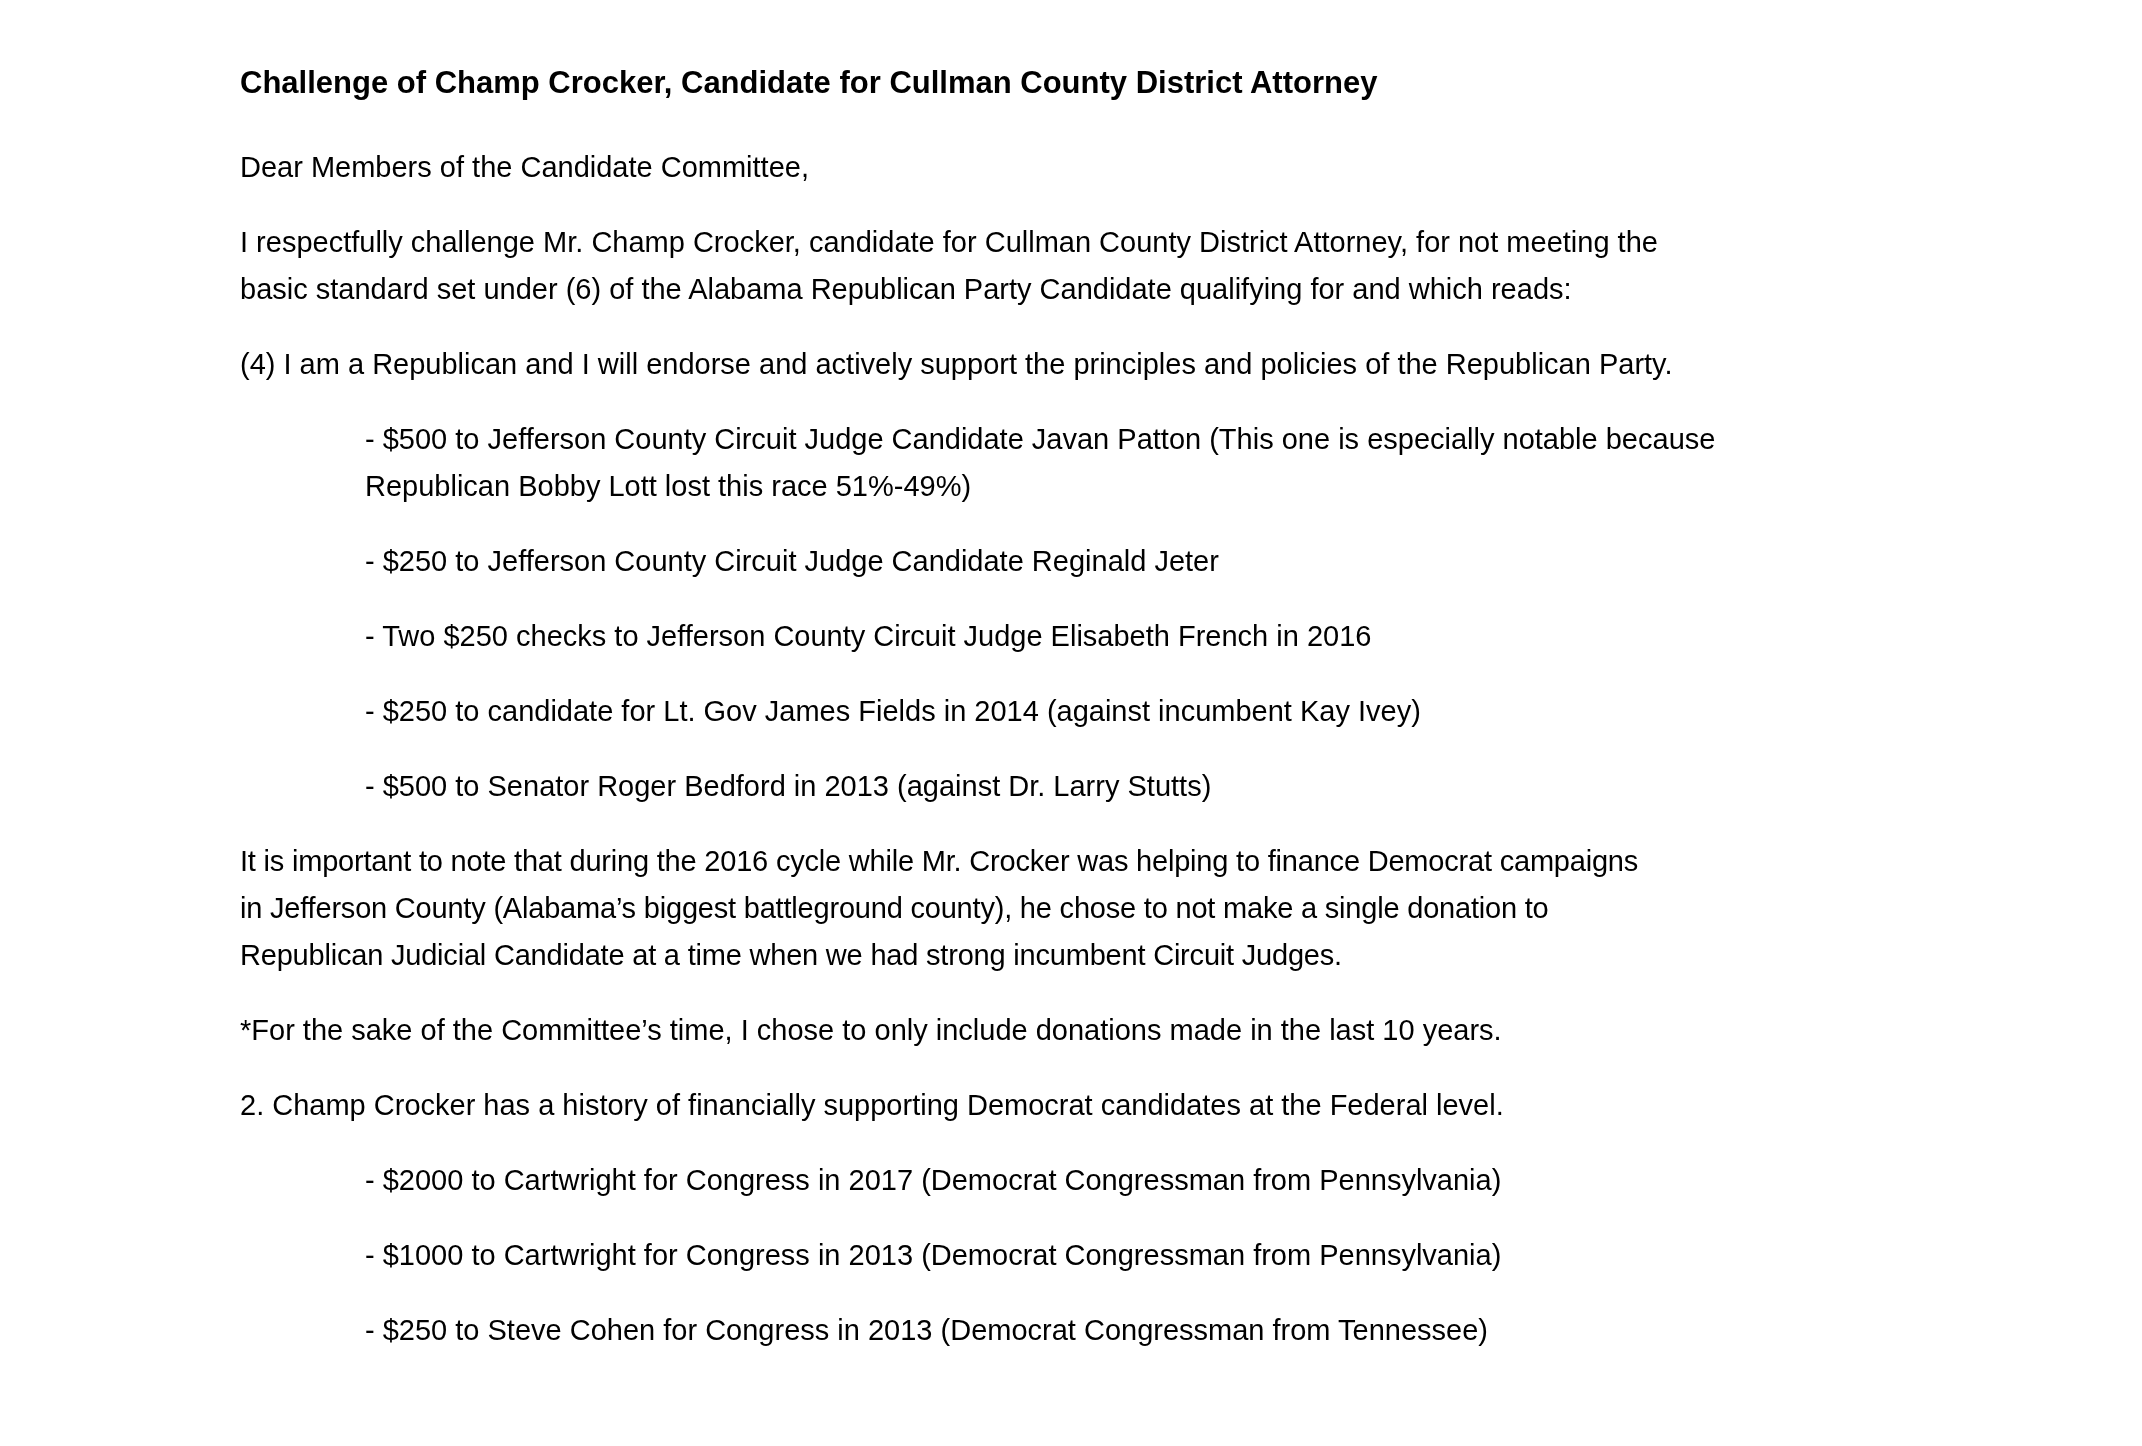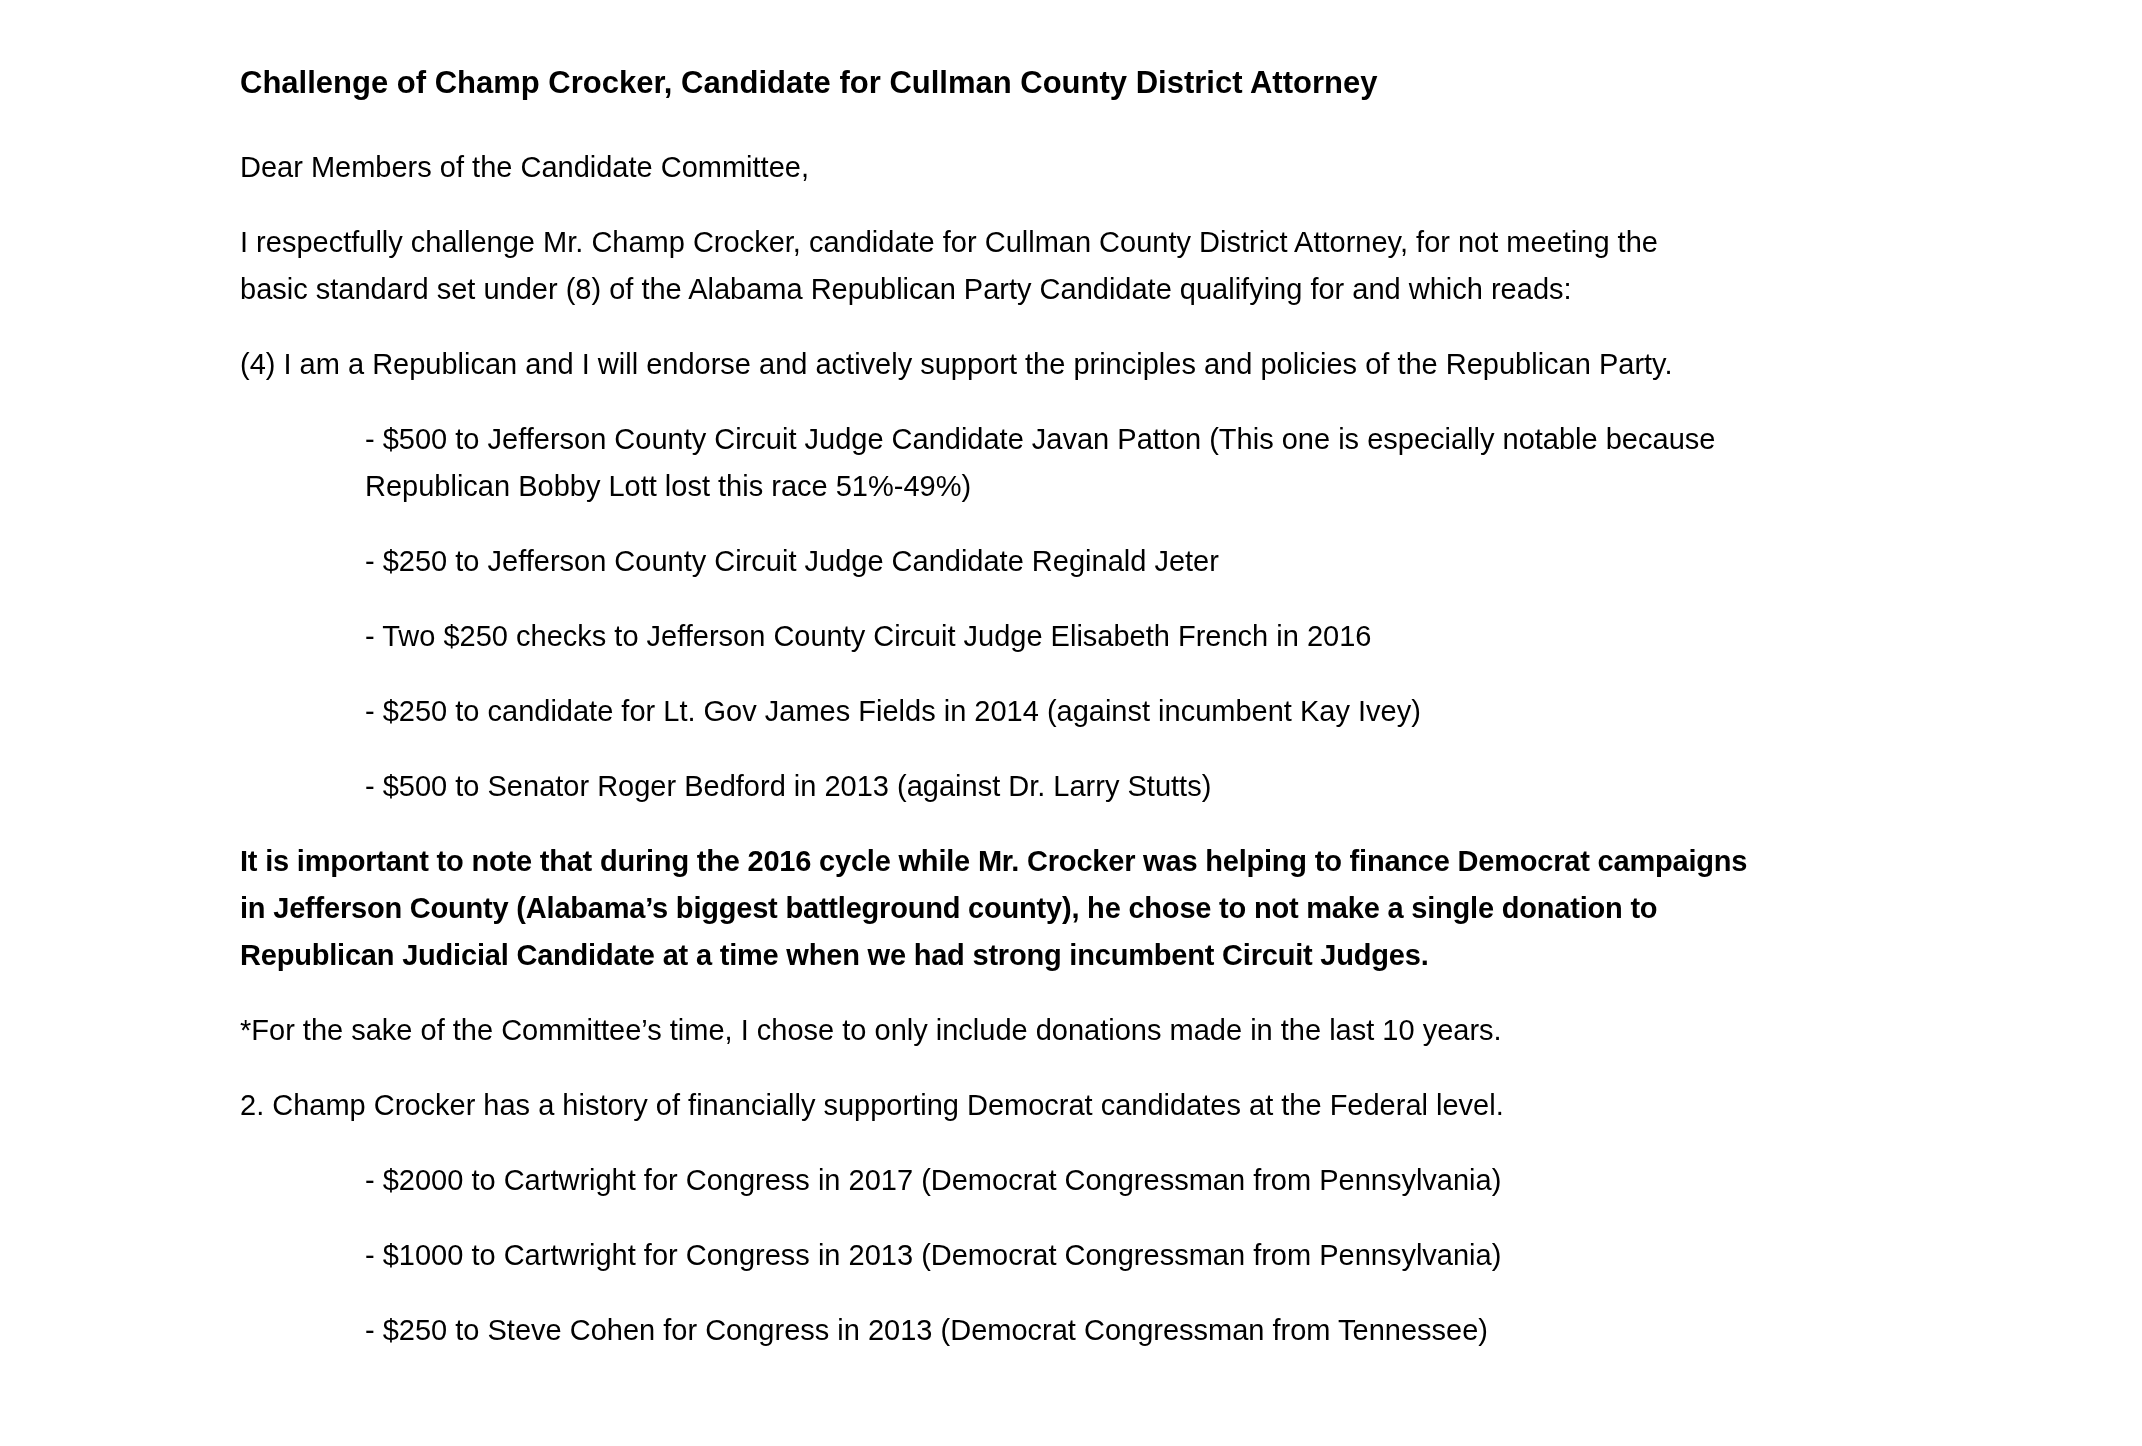--- a/index.html
+++ b/index.html
@@ -31,38 +31,38 @@
   .para {
     font-size: 29px;
     font-weight: normal;
     line-height: 47px;
     margin: 0 0 28px 0;
     white-space: pre-line;
   }
   .quote {
   }
   .emphasis {
-    font-weight: bold;
+    font-weight: normal;
     letter-spacing: -0.2px;
   }
   .indent {
     margin-left: 125px;
   }
 </style>
 </head>
 <body>
 
 <div class="page">
 
   <h1 class="doc-title">Challenge of Champ Crocker, Candidate for Cullman County District Attorney</h1>
 
   <p class="para">Dear Members of the Candidate Committee,</p>
 
   <p class="para">I respectfully challenge Mr. Champ Crocker, candidate for Cullman County District Attorney, for not meeting the
-basic standard set under (8) of the Alabama Republican Party Candidate qualifying for and which reads:</p>
+basic standard set under (6) of the Alabama Republican Party Candidate qualifying for and which reads:</p>
 
   <p class="para quote">(4) I am a Republican and I will endorse and actively support the principles and policies of the Republican Party.</p>
 
 
   <p class="para indent">- $500 to Jefferson County Circuit Judge Candidate Javan Patton (This one is especially notable because
 Republican Bobby Lott lost this race 51%-49%)</p>
 
   <p class="para indent">- $250 to Jefferson County Circuit Judge Candidate Reginald Jeter</p>
 
   <p class="para indent">- Two $250 checks to Jefferson County Circuit Judge Elisabeth French in 2016</p>

